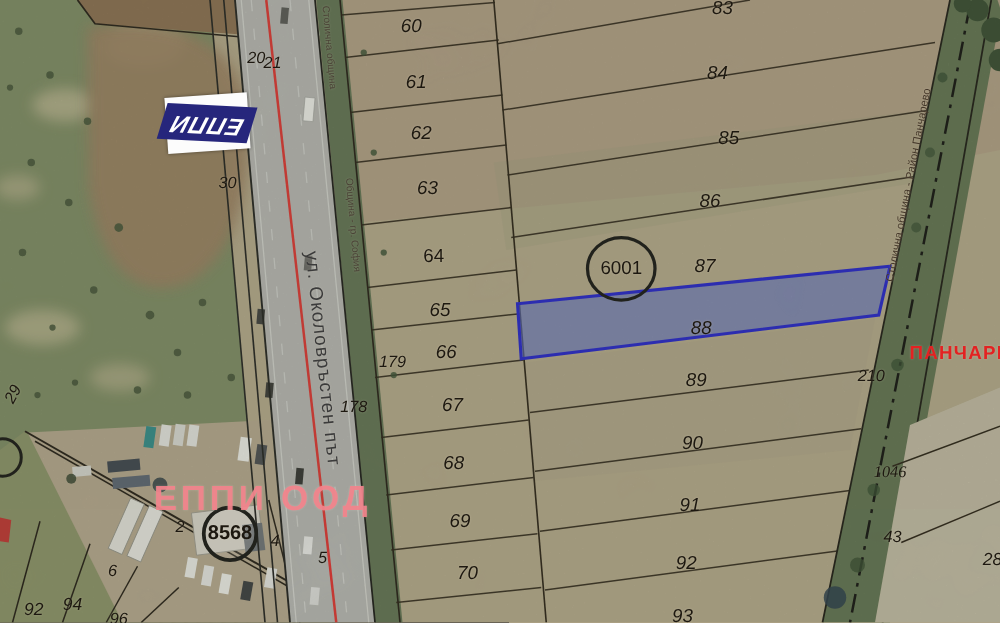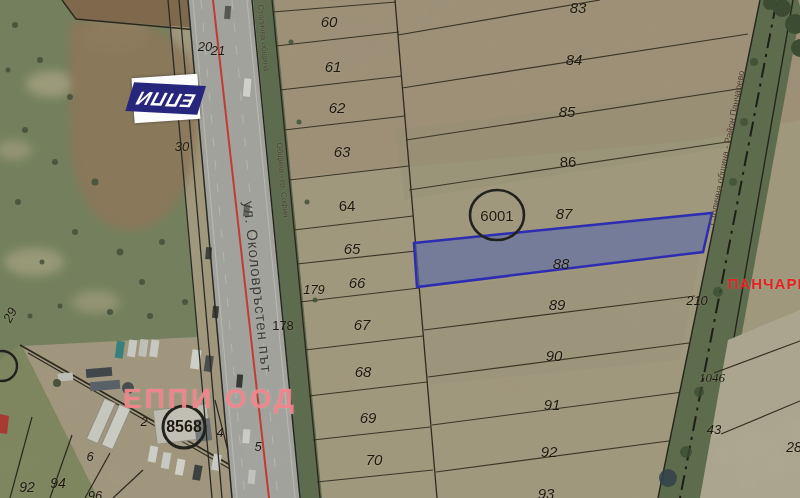--- a/index.html
+++ b/index.html
@@ -227,25 +227,25 @@
       <span class="mlbl" style="left: 337px; top: 107px; font-size: 15px; transform: translate(-50%, -50%); font-style: italic;">62</span>
       <span class="mlbl" style="left: 342px; top: 151px; font-size: 15px; transform: translate(-50%, -50%); font-style: italic;">63</span>
       <span class="mlbl" style="left: 347px; top: 205px; font-size: 15px; transform: translate(-50%, -50%); ">64</span>
       <span class="mlbl" style="left: 352px; top: 248px; font-size: 15px; transform: translate(-50%, -50%); font-style: italic;">65</span>
       <span class="mlbl" style="left: 357px; top: 282px; font-size: 15px; transform: translate(-50%, -50%); font-style: italic;">66</span>
       <span class="mlbl" style="left: 362px; top: 324px; font-size: 15px; transform: translate(-50%, -50%); font-style: italic;">67</span>
       <span class="mlbl" style="left: 363px; top: 371px; font-size: 15px; transform: translate(-50%, -50%); font-style: italic;">68</span>
       <span class="mlbl" style="left: 368px; top: 417px; font-size: 15px; transform: translate(-50%, -50%); font-style: italic;">69</span>
       <span class="mlbl" style="left: 374px; top: 459px; font-size: 15px; transform: translate(-50%, -50%); font-style: italic;">70</span>
       <span class="mlbl" style="left: 290px; top: 289px; font-size: 13px; transform: translate(-50%, -50%); font-style: italic; padding-left: 48px;">179</span>
-      <span class="mlbl" style="left: 283px; top: 325px; font-size: 13px; transform: translate(-50%, -50%); ">178</span>
+      <span class="mlbl" style="left: 283px; top: 325px; font-size: 13px; transform: translate(-50%, -50%); font-style: italic;">178</span>
       <span class="mlbl" style="left: 578px; top: 7px; font-size: 15px; transform: translate(-50%, -50%); font-style: italic;">83</span>
       <span class="mlbl" style="left: 574px; top: 59px; font-size: 15px; transform: translate(-50%, -50%); font-style: italic;">84</span>
-      <span class="mlbl" style="left: 567px; top: 111px; font-size: 15px; transform: translate(-50%, -50%); font-style: italic;">85</span>
-      <span class="mlbl" style="left: 568px; top: 161px; font-size: 15px; transform: translate(-50%, -50%); ">86</span>
+      <span class="mlbl" style="left: 583px; top: 111px; font-size: 15px; transform: translate(-50%, -50%); font-style: italic;">85</span>
+      <span class="mlbl" style="left: 568px; top: 161px; font-size: 15px; transform: translate(-50%, -50%); font-style: italic;">86</span>
       <span class="mlbl" style="left: 564px; top: 213px; font-size: 15px; transform: translate(-50%, -50%); font-style: italic;">87</span>
       <span class="mlbl" style="left: 561px; top: 263px; font-size: 15px; transform: translate(-50%, -50%); font-style: italic;">88</span>
       <span class="mlbl" style="left: 557px; top: 304px; font-size: 15px; transform: translate(-50%, -50%); font-style: italic;">89</span>
       <span class="mlbl" style="left: 554px; top: 355px; font-size: 15px; transform: translate(-50%, -50%); font-style: italic;">90</span>
       <span class="mlbl" style="left: 552px; top: 404px; font-size: 15px; transform: translate(-50%, -50%); font-style: italic;">91</span>
       <span class="mlbl" style="left: 549px; top: 451px; font-size: 15px; transform: translate(-50%, -50%); font-style: italic;">92</span>
       <span class="mlbl" style="left: 546px; top: 493px; font-size: 15px; transform: translate(-50%, -50%); font-style: italic;">93</span>
       <span class="mlbl" style="left: 697px; top: 300px; font-size: 13px; transform: translate(-50%, -50%); font-style: italic; text-align: center;">210</span>
       <span class="mlbl" style="left: 712px; top: 377px; font-size: 13px; transform: translate(-50%, -50%); font-style: italic; font-family: Liberation Serif, serif;">1046</span>
       <span class="mlbl" style="left: 714px; top: 429px; font-size: 13px; transform: translate(-50%, -50%); font-style: italic;">43</span>

